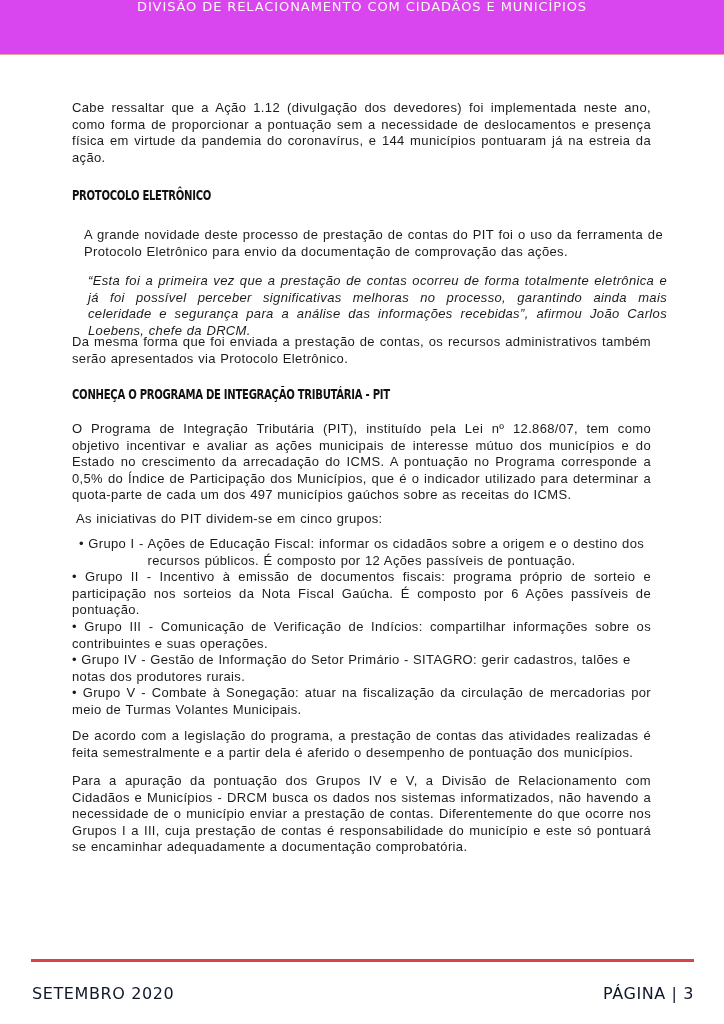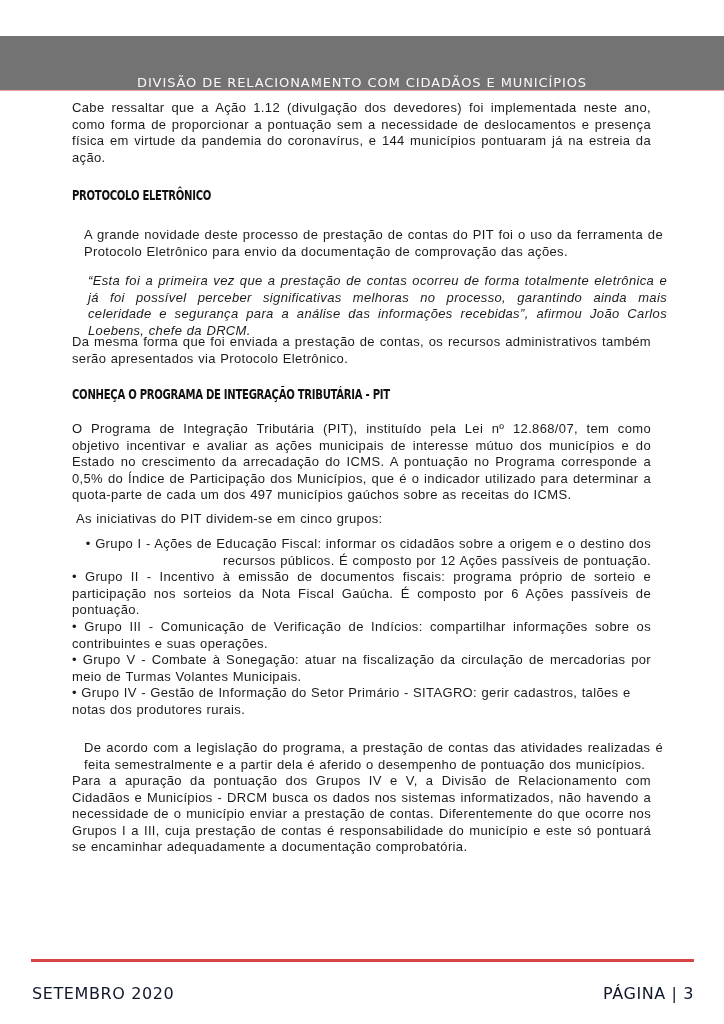--- a/index.html
+++ b/index.html
@@ -13,26 +13,25 @@
       position: relative;
       overflow: hidden;
       font-family: "Liberation Sans", sans-serif;
       color: #1a1a1a;
     }
     .header-bar {
       position: absolute;
       left: 0; top: 0;
       width: 724px;
       height: 54px;
-      background: #737373;
+      background: #d946ef;
       border-bottom: 1px solid #e9a3a3;
       display: flex;
-      align-items: flex-end;
+      align-items: flex-start;
       justify-content: center;
-      margin-top: 36px;
     }
     .header-title {
       color: #fff6f6;
       font-family: "DejaVu Sans", sans-serif;
       font-size: 13px;
       letter-spacing: 0.9px;
       margin-top: -1px;
     }
     .content {
       position: absolute;
@@ -101,26 +100,26 @@
   <p class="p" style="top:215px;margin:12px;">A grande novidade deste processo de prestação de contas do PIT foi o uso da ferramenta de Protocolo Eletrônico para envio da documentação de comprovação das ações.</p>
   <p class="p" style="top:257px;margin:16px;font-style:italic;">“Esta foi a primeira vez que a prestação de contas ocorreu de forma totalmente eletrônica e já foi possível perceber significativas melhoras no processo, garantindo ainda mais celeridade e segurança para a análise das informações recebidas”, afirmou João Carlos Loebens, chefe da DRCM.</p>
   <p class="p" style="top:334px;margin:0;">Da mesma forma que foi enviada a prestação de contas, os recursos administrativos também serão apresentados via Protocolo Eletrônico.</p>
 
   <div class="h" style="top:386px;">CONHEÇA O PROGRAMA DE INTEGRAÇÃO TRIBUTÁRIA - PIT</div>
 
   <p class="p" style="top:421px;margin:0;">O Programa de Integração Tributária (PIT), instituído pela Lei nº 12.868/07, tem como objetivo incentivar e avaliar as ações municipais de interesse mútuo dos municípios e do Estado no crescimento da arrecadação do ICMS. A pontuação no Programa corresponde a 0,5% do Índice de Participação dos Municípios, que é o indicador utilizado para determinar a quota-parte de cada um dos 497 municípios gaúchos sobre as receitas do ICMS.</p>
   <p class="p" style="top:507px;margin:4px;">As iniciativas do PIT dividem-se em cinco grupos:</p>
 
   <div class="p" style="top:536px;">
-    <span class="bullet-line" style="text-align:right;">•  Grupo I - Ações de Educação Fiscal: informar os cidadãos sobre a origem e o destino dos recursos públicos. É composto por 12 Ações passíveis de pontuação.</span>
+    <span class="bullet-line" style="text-align:center;">•  Grupo I - Ações de Educação Fiscal: informar os cidadãos sobre a origem e o destino dos recursos públicos. É composto por 12 Ações passíveis de pontuação.</span>
     <span class="bullet-line">• Grupo II - Incentivo à emissão de documentos fiscais: programa próprio de sorteio e participação nos sorteios da Nota Fiscal Gaúcha. É composto por 6 Ações passíveis de pontuação.</span>
     <span class="bullet-line">• Grupo III - Comunicação de Verificação de Indícios: compartilhar informações sobre os contribuintes e suas operações.</span>
+    <span class="bullet-line" style="text-align:left;">• Grupo IV - Gestão de Informação do Setor Primário - SITAGRO:  gerir cadastros, talões e notas dos produtores rurais.</span>
     <span class="bullet-line">• Grupo V - Combate à Sonegação: atuar na fiscalização da circulação de mercadorias por meio de Turmas Volantes Municipais.</span>
-    <span class="bullet-line" style="text-align:left;">• Grupo IV - Gestão de Informação do Setor Primário - SITAGRO:  gerir cadastros, talões e notas dos produtores rurais.</span>
   </div>
 
-  <p class="p" style="top:728px;margin:12px;">De acordo com a legislação do programa, a prestação de contas das atividades realizadas é feita semestralmente e a partir dela é aferido o desempenho de pontuação dos municípios.</p>
+  <p class="p" style="top:728px;margin:0;">De acordo com a legislação do programa, a prestação de contas das atividades realizadas é feita semestralmente e a partir dela é aferido o desempenho de pontuação dos municípios.</p>
   <p class="p" style="top:773px;margin:0;">Para a apuração da pontuação dos Grupos IV e V, a Divisão de Relacionamento com Cidadãos e Municípios - DRCM busca os dados nos sistemas informatizados, não havendo a necessidade de o município enviar a prestação de contas. Diferentemente do que ocorre nos Grupos I a III, cuja prestação de contas é responsabilidade do município e este só pontuará se encaminhar adequadamente a documentação comprobatória.</p>
 </div>
 
 <div class="footer-rule"></div>
 <span class="footer-left">SETEMBRO 2020</span>
 <span class="footer-right">PÁGINA | 3</span>
 
 </body></html>

